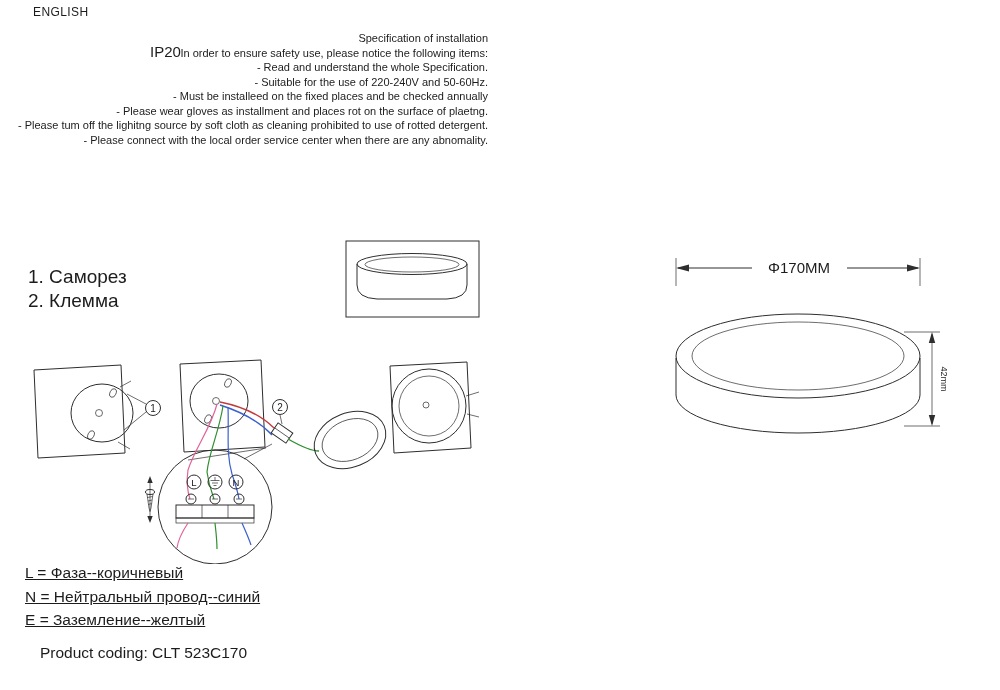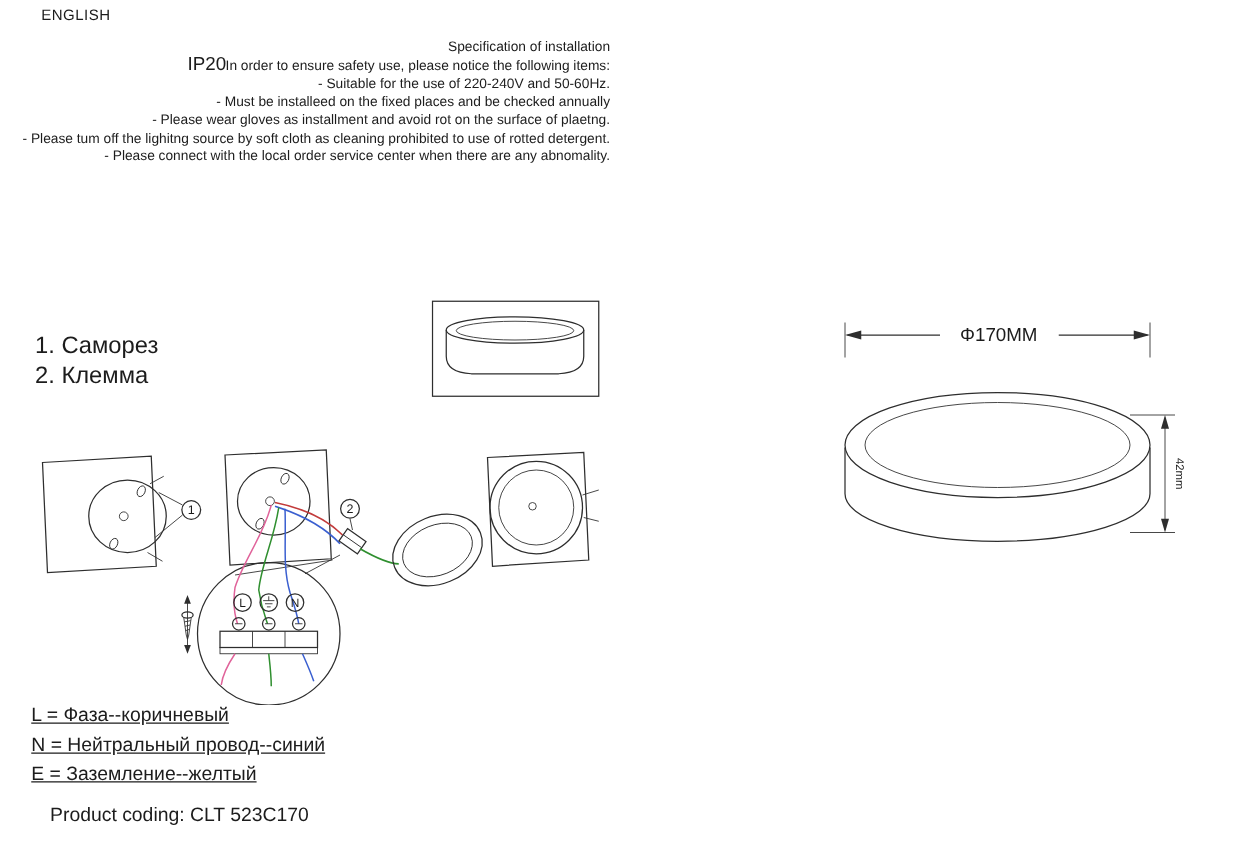--- a/index.html
+++ b/index.html
@@ -23,23 +23,24 @@
 </style>
 </head>
 <body>
 
 <div class="abs lang">ENGLISH</div>
 <div class="abs iprate">IP20</div>
 
 <div class="abs spec">
   <div>Specification of installation</div>
   <div>In order to ensure safety use, please notice the following items:</div>
+  <div>- Read and understand the whole Specification.</div>
   <div>- Suitable for the use of 220-240V and 50-60Hz.</div>
   <div>- Must be installeed on the fixed places and be checked annually</div>
-  <div>- Please wear gloves as installment and avoid rot on the surface of plaetng.</div>
+  <div>- Please wear gloves as installment and places rot on the surface of plaetng.</div>
   <div>- Please tum off the lighitng source by soft cloth as cleaning prohibited to use of rotted detergent.</div>
   <div>- Please connect with the local order service center when there are any abnomality.</div>
 </div>
 
 <div class="abs parts">
   <div>1. Саморез</div>
   <div>2. Клемма</div>
 </div>
 
 <svg class="abs" style="left:345px; top:240px;" width="135" height="78" viewBox="0 0 135 78">

